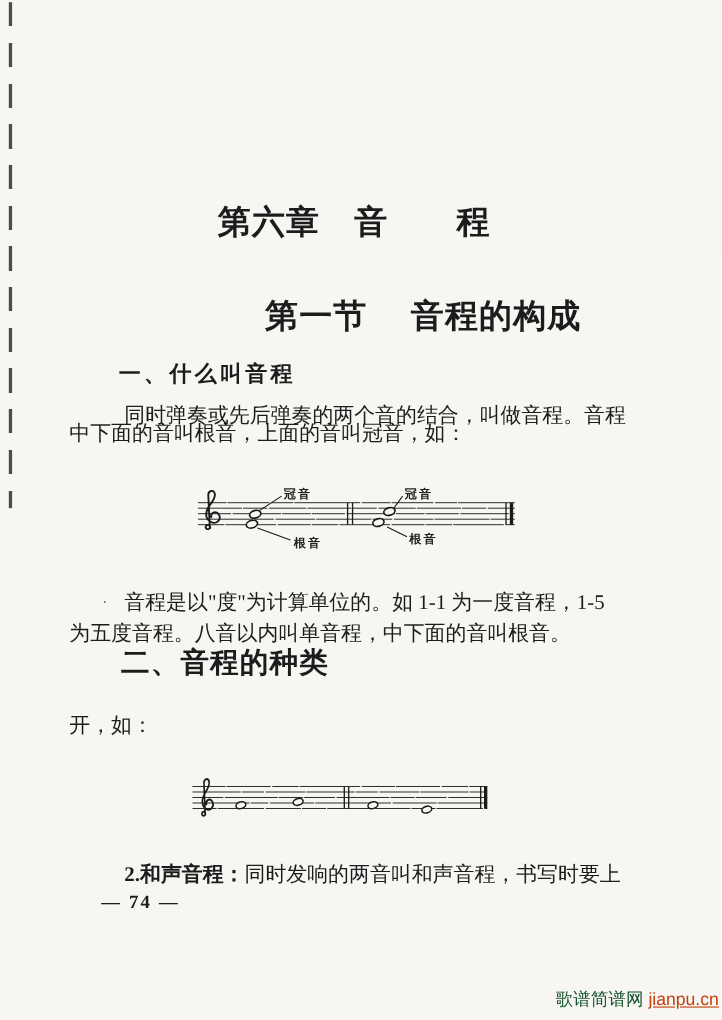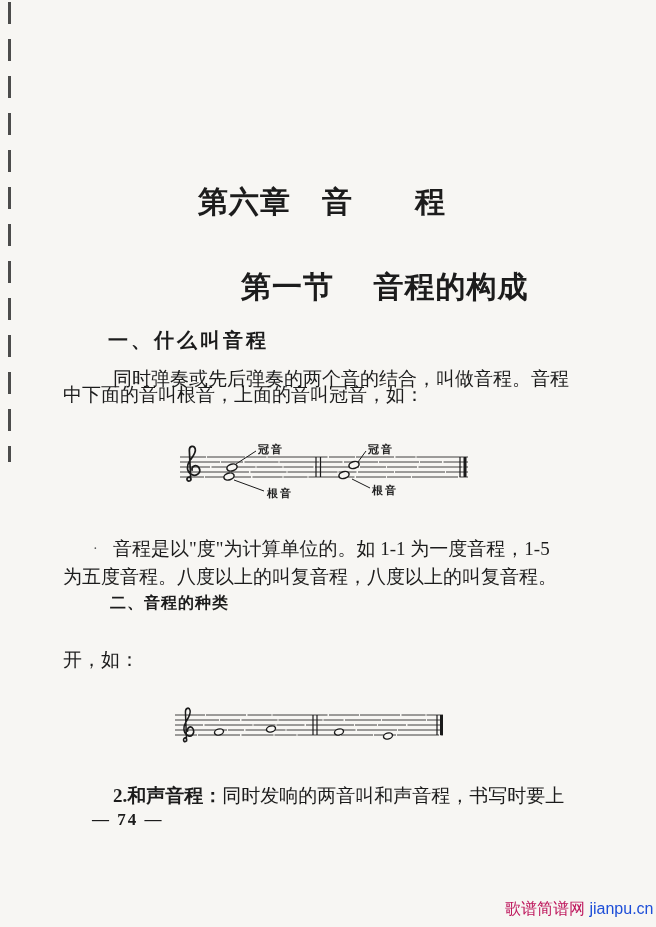--- a/index.html
+++ b/index.html
@@ -36,22 +36,22 @@
   .pagenum{
     position:absolute;left:92px;top:810px;
     font-size:17px;font-weight:bold;letter-spacing:2px;white-space:pre;
   }
   .notation{position:absolute;}
   .watermark{
     position:absolute;left:505px;top:899px;
     font-size:16px;font-family:"Liberation Sans","DejaVu Sans",sans-serif;
     white-space:pre;
   }
-  .wm-name{color:#be185d;}
-  .wm-url{color:#1d4ed8;}
+  .wm-name{color:#14532d;}
+  .wm-url{color:#c2410c;text-decoration:underline;}
   svg text{
     font-family:"Liberation Serif","DejaVu Serif",serif;
     font-size:11px;fill:#222;font-weight:bold;letter-spacing:2px;
   }
 </style>
 </head>
 <body>
 
 <div class="page">
 
@@ -107,23 +107,23 @@
         <line x1="292" y1="22" x2="292" y2="42" stroke-width="1.2"></line>
         <line x1="297" y1="22" x2="297" y2="42" stroke-width="3"></line>
       </g>
     </svg>
   </div>
 
   <div class="dot-artifact">·</div>
 
   <div class="bodyline" style="left:113px;top:538px;">音程是以"度"为计算单位的。如 1-1 为一度音程，1-5</div>
 
-  <div class="bodyline" style="left:63px;top:566px;">为五度音程。八度以上的叫复音程，八度以上的叫复音程。</div>
+  <div class="bodyline" style="left:63px;top:566px;">为五度音程。八音以内叫单音程，中下面的音叫根音。</div>
 
-  <div class="bodyline bold" style="left:110px;top:592px;font-size:16px;letter-spacing:1px;">二、音程的种类</div>
+  <div class="bodyline bold" style="left:110px;top:592px;font-size:26px;letter-spacing:1px;">二、音程的种类</div>
 
 
   <div class="bodyline" style="left:63px;top:649px;">开，如：</div>
 
   <div class="notation" style="left:170px;top:703px;">
     <svg width="280" height="60" viewBox="0 0 280 60">
       <g stroke="#2a2a2a" stroke-width="0.9">
         <line x1="5" y1="12" x2="273" y2="12" stroke-dasharray="30 1 40 1.5 24 1 55 1.5"></line>
         <line x1="5" y1="17" x2="273" y2="17" stroke-dasharray="44 1 20 1.5 36 1"></line>
         <line x1="5" y1="22" x2="273" y2="22" stroke-dasharray="28 1.5 48 1 22 1"></line>

